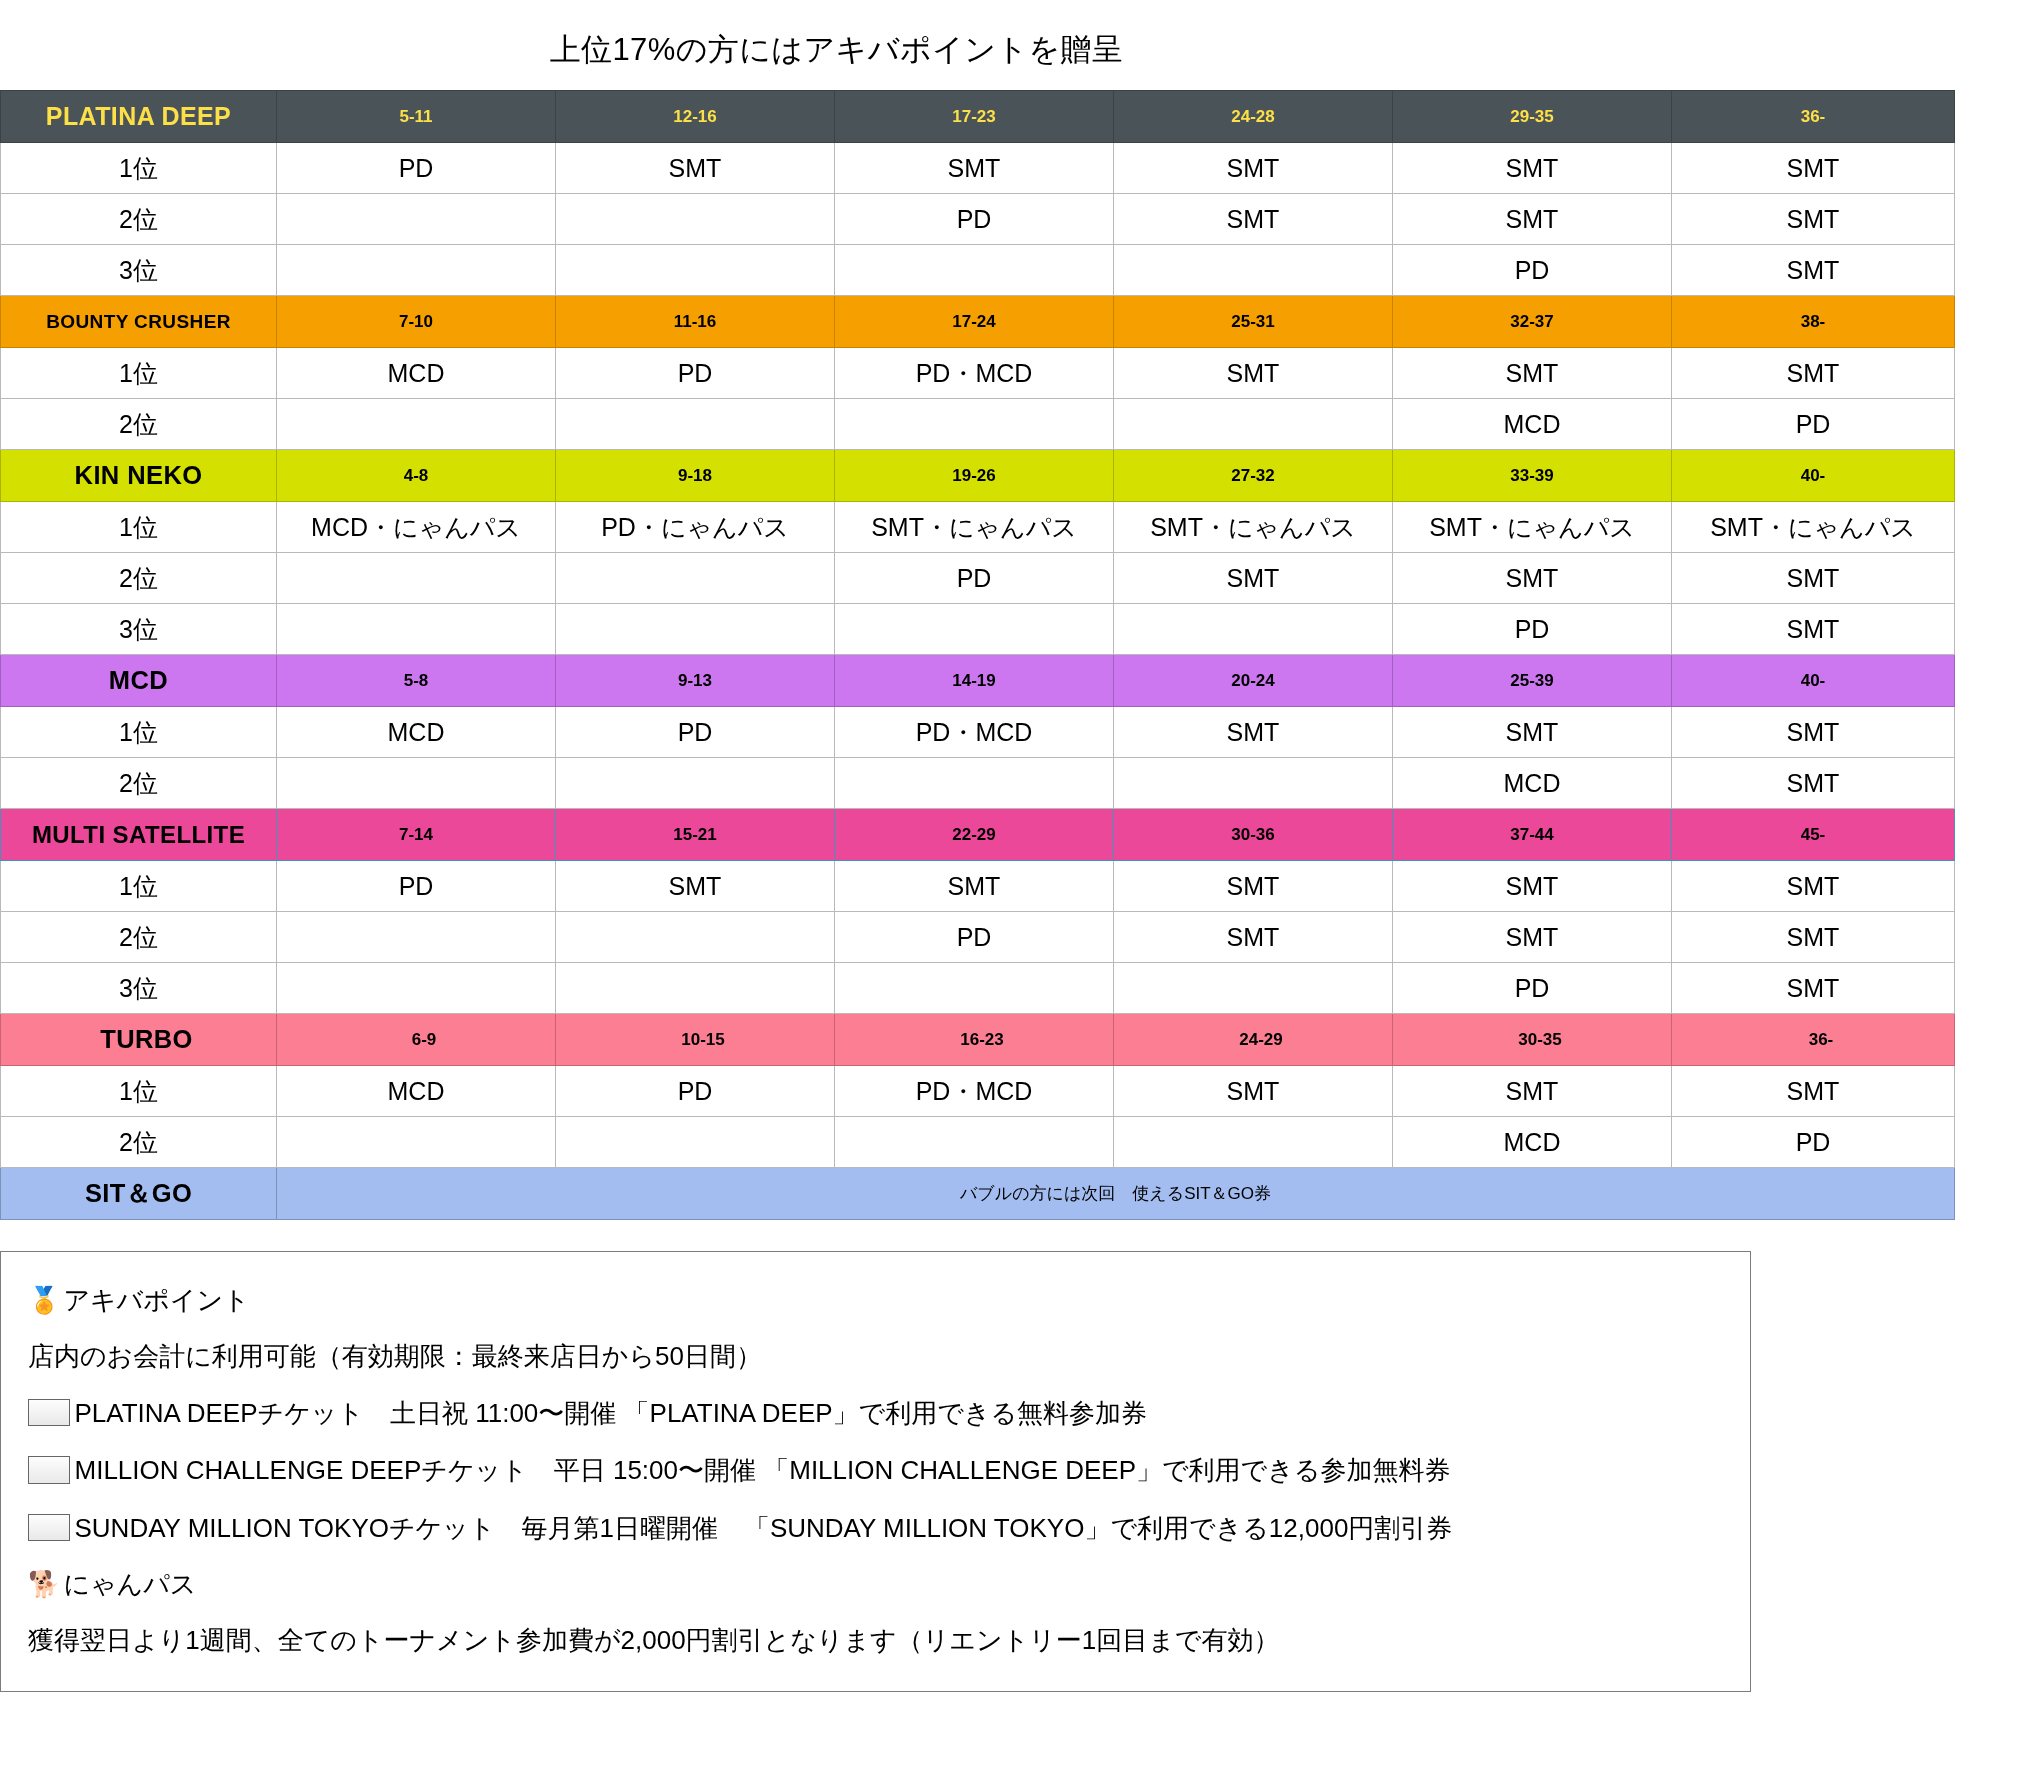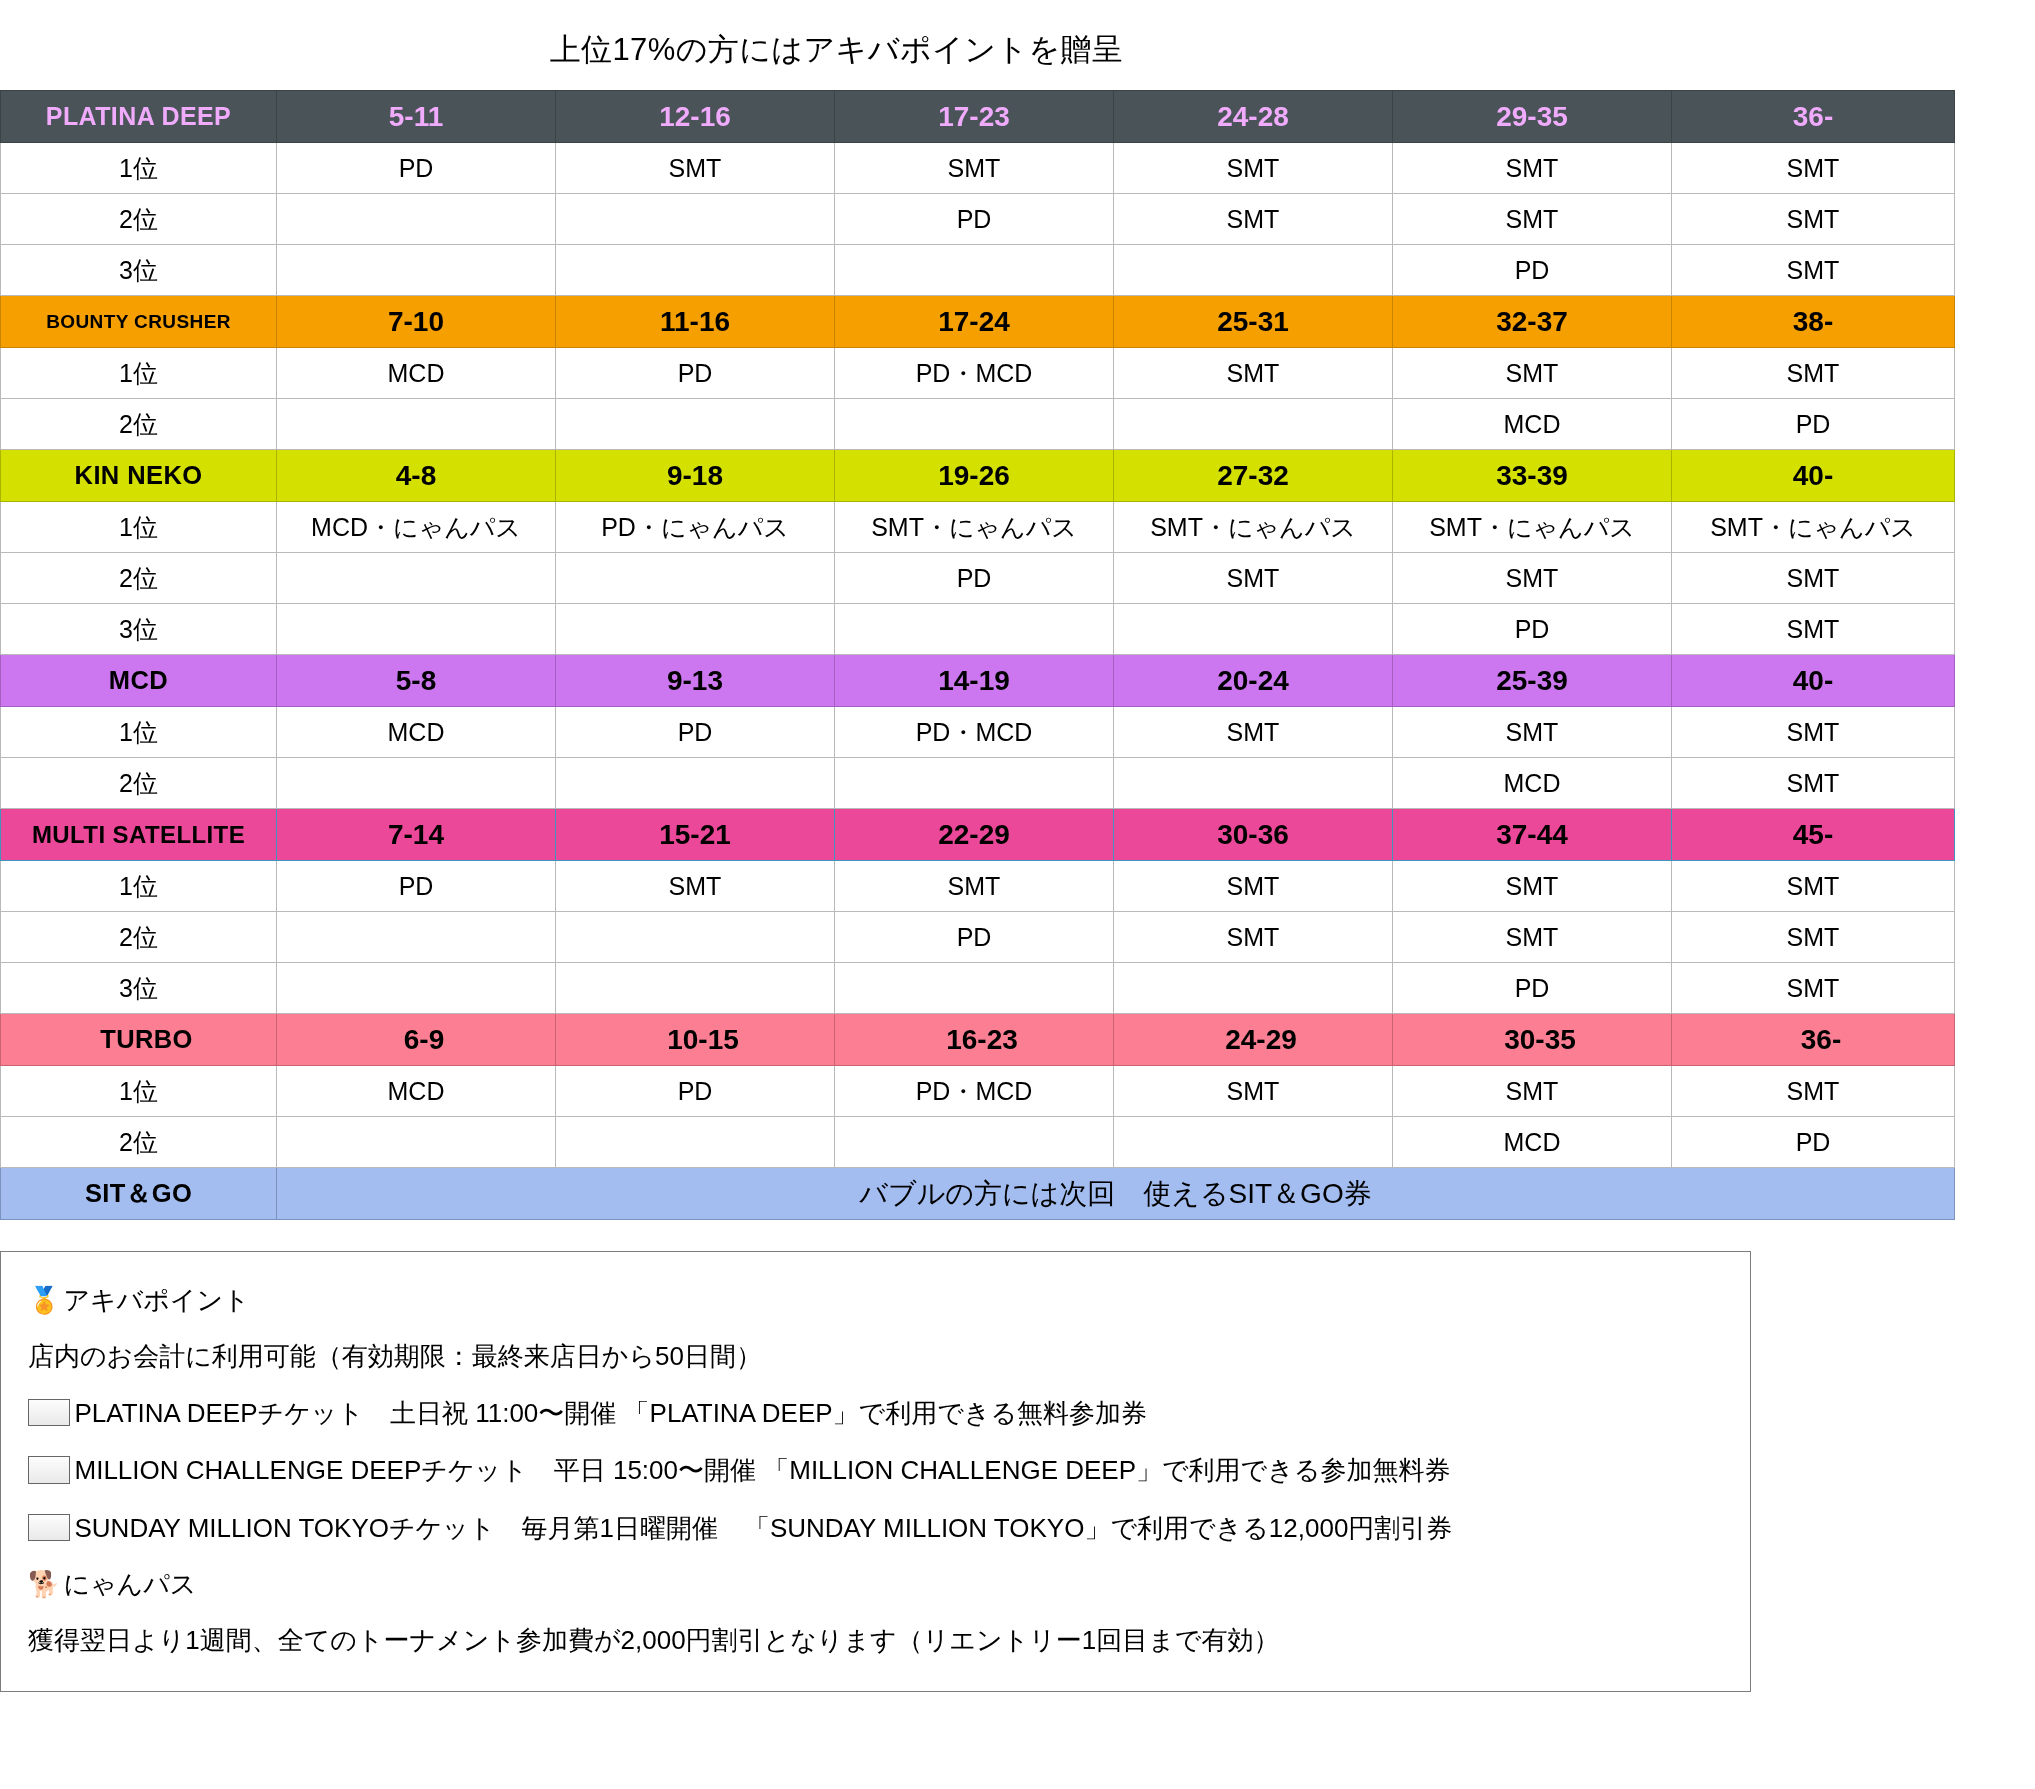--- a/index.html
+++ b/index.html
@@ -48,29 +48,29 @@
     vertical-align: middle;
     font-size: 25px;
     background: #ffffff;
     padding: 0 3px;
     box-sizing: border-box;
     white-space: nowrap;
   }
   
   tr.grp td {
     font-weight: bold;
-    font-size: 28px;
+    font-size: 17px;
     border: 0.7px solid #6f6f6f;
     height: 52px;
   }
   tr.grp td.name {
     font-size: 25.5px;
     letter-spacing: 0.4px;
   }
-  tr.grp.dark td { background: #4a5358; color: #f0abfc; border-color: #3b4347; }
+  tr.grp.dark td { background: #4a5358; color: #fde047; border-color: #3b4347; }
   tr.grp.orange td { background: #f5a000; color: #000000; border-color: #c88400; }
   tr.grp.lime td { background: #d4e100; color: #000000; border-color: #a9b400; }
   tr.grp.purple td { background: #cc77ef; color: #000000; border-color: #a45ec0; }
   tr.grp.blue td { background: #ec4899; color: #000000; border-color: #3f93bd; }
   tr.grp.pink td { background: #fb7e92; color: #000000; border-color: #c96372; padding-left: 19px; }
   tr.grp.sitgo td { background: #a3bdf0; color: #000000; border-color: #7b92bd; }
 
   tr.grp.dark td.name { font-size: 25px; }
   tr.grp.orange td.name { font-size: 19px; }
   tr.grp.blue td.name { font-size: 24px; }

